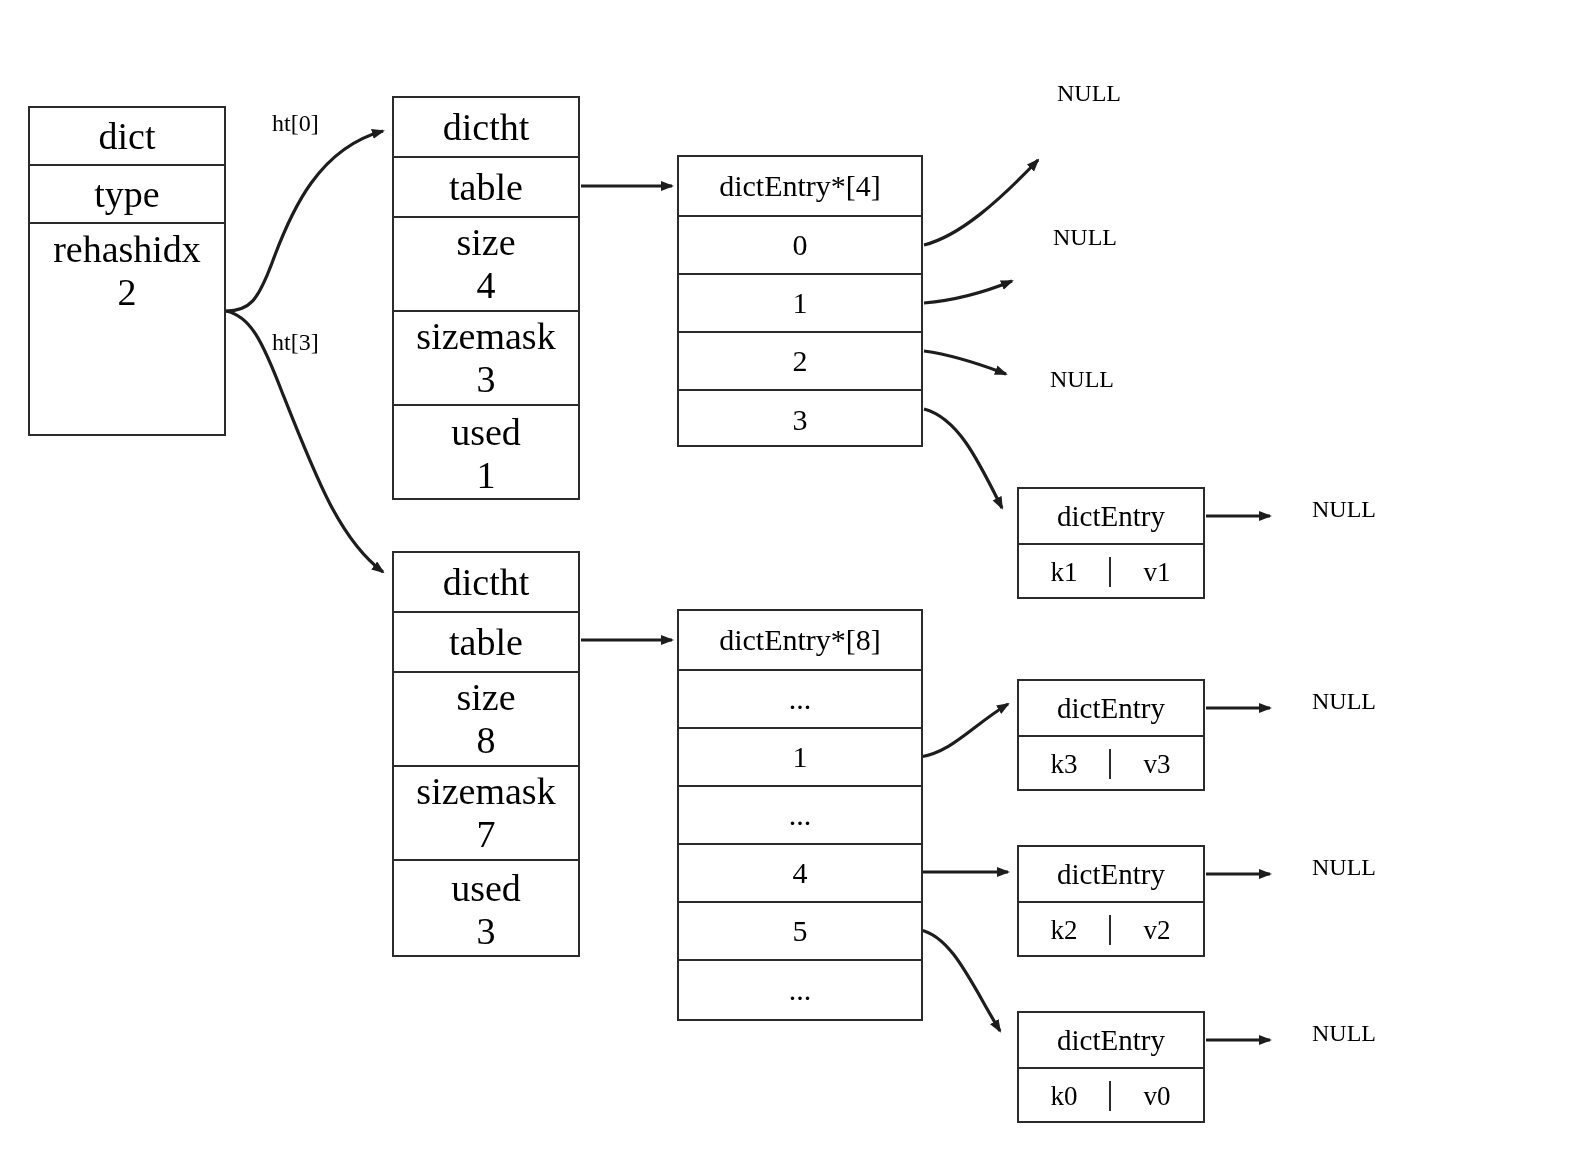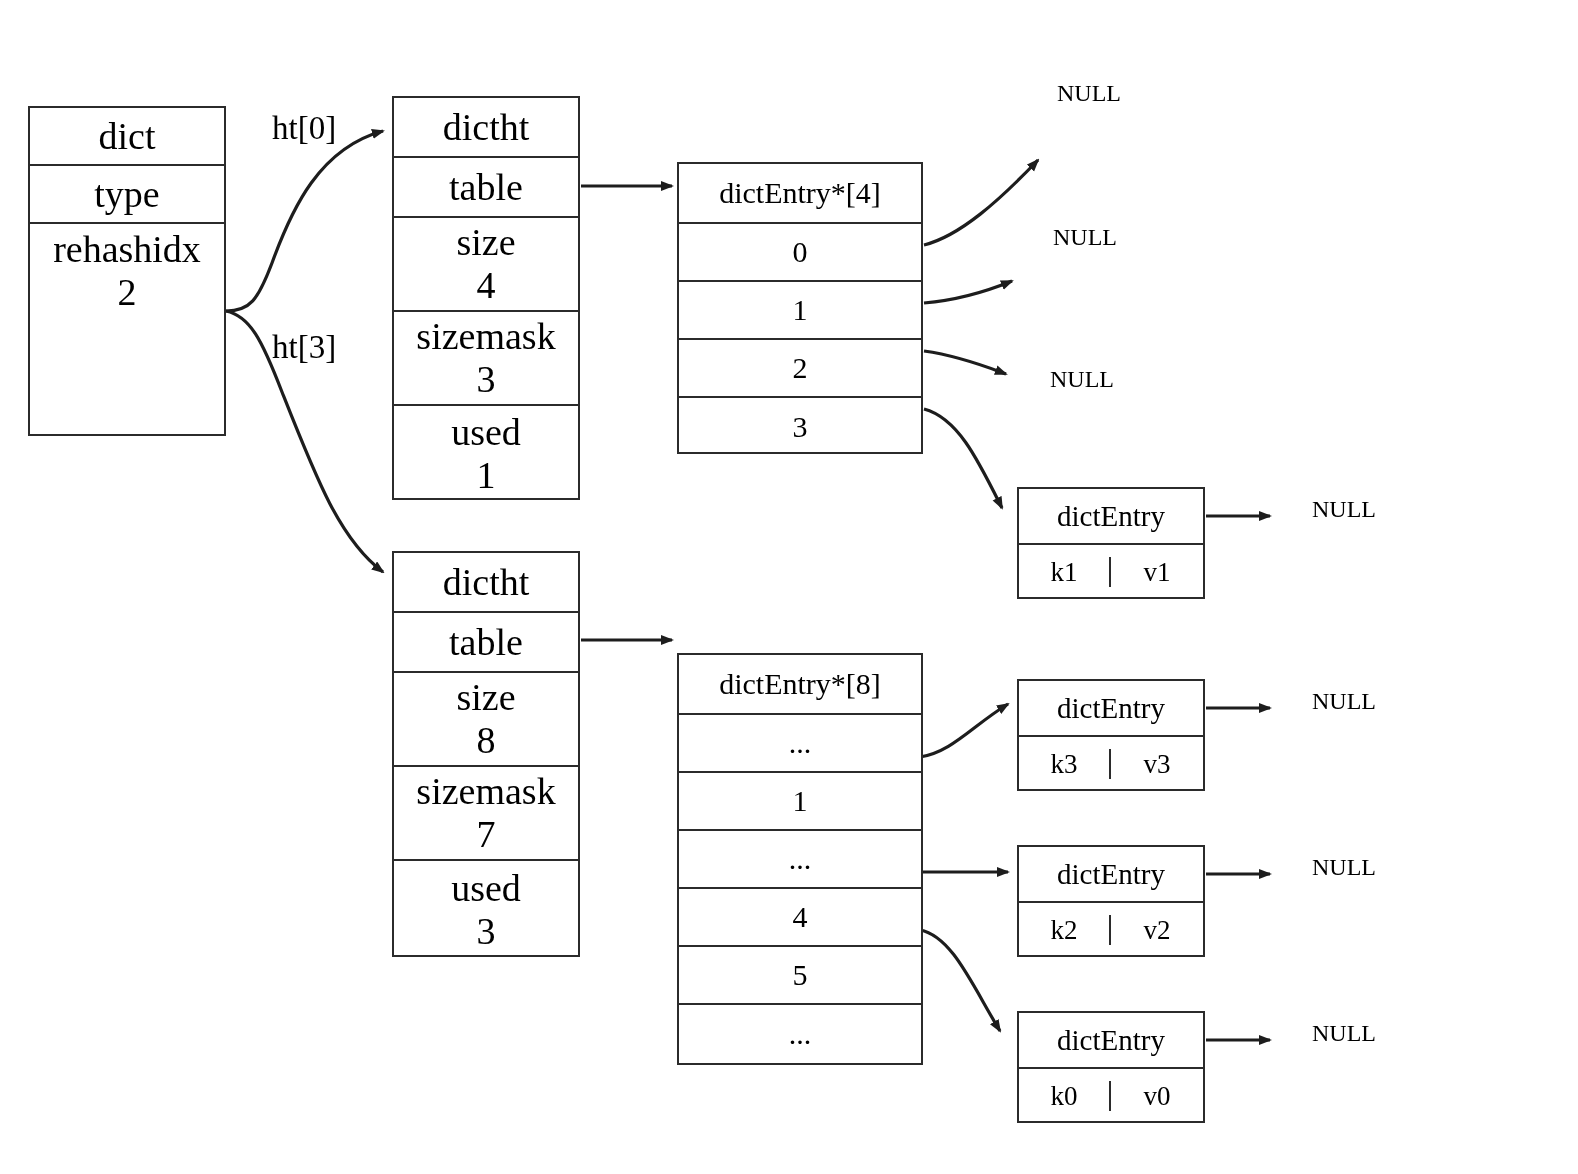--- a/index.html
+++ b/index.html
@@ -58,21 +58,21 @@
     box-sizing: border-box;
   }
   .kv .cell.left { border-right: 2px solid #2b2b2b; }
   .null-label {
     position: absolute;
     font-size: 24px;
     white-space: nowrap;
   }
   .edge-label {
     position: absolute;
-    font-size: 33px;
+    font-size: 24px;
     white-space: nowrap;
   }
 </style>
 </head>
 <body>
 
 <div id="canvas">
 
   <svg class="edges" viewBox="0 0 1578 1174" xmlns="http://www.w3.org/2000/svg">
     <defs>
@@ -128,21 +128,21 @@
     <div class="row struct-row" style="height:60px;">dictht</div>
     <div class="row struct-row" style="height:60px;">table</div>
     <div class="row struct-row" style="height:94px;">size
 4</div>
     <div class="row struct-row" style="height:94px;">sizemask
 3</div>
     <div class="row struct-row" style="height:96px;">used
 1</div>
   </div>
 
-  <div class="box" style="left:677px; top:162px; width:246px; height:292px;">
+  <div class="box" style="left:677px; top:155px; width:246px; height:292px;">
     <div class="row arr-row" style="height:60px;">dictEntry*[4]</div>
     <div class="row arr-row" style="height:58px;">0</div>
     <div class="row arr-row" style="height:58px;">1</div>
     <div class="row arr-row" style="height:58px;">2</div>
     <div class="row arr-row" style="height:58px;">3</div>
   </div>
 
   <div class="null-label" style="left:1057px; top:80px;">NULL</div>
   <div class="null-label" style="left:1053px; top:224px;">NULL</div>
   <div class="null-label" style="left:1050px; top:366px;">NULL</div>
@@ -160,21 +160,21 @@
     <div class="row struct-row" style="height:60px;">dictht</div>
     <div class="row struct-row" style="height:60px;">table</div>
     <div class="row struct-row" style="height:94px;">size
 8</div>
     <div class="row struct-row" style="height:94px;">sizemask
 7</div>
     <div class="row struct-row" style="height:98px;">used
 3</div>
   </div>
 
-  <div class="box" style="left:677px; top:609px; width:246px; height:412px;margin-top:44px;">
+  <div class="box" style="left:677px; top:609px; width:246px; height:412px;">
     <div class="row arr-row" style="height:60px;">dictEntry*[8]</div>
     <div class="row arr-row" style="height:58px;">...</div>
     <div class="row arr-row" style="height:58px;">1</div>
     <div class="row arr-row" style="height:58px;">...</div>
     <div class="row arr-row" style="height:58px;">4</div>
     <div class="row arr-row" style="height:58px;">5</div>
     <div class="row arr-row" style="height:58px;">...</div>
   </div>
 
   <div class="box" style="left:1017px; top:679px; width:188px; height:112px;">

